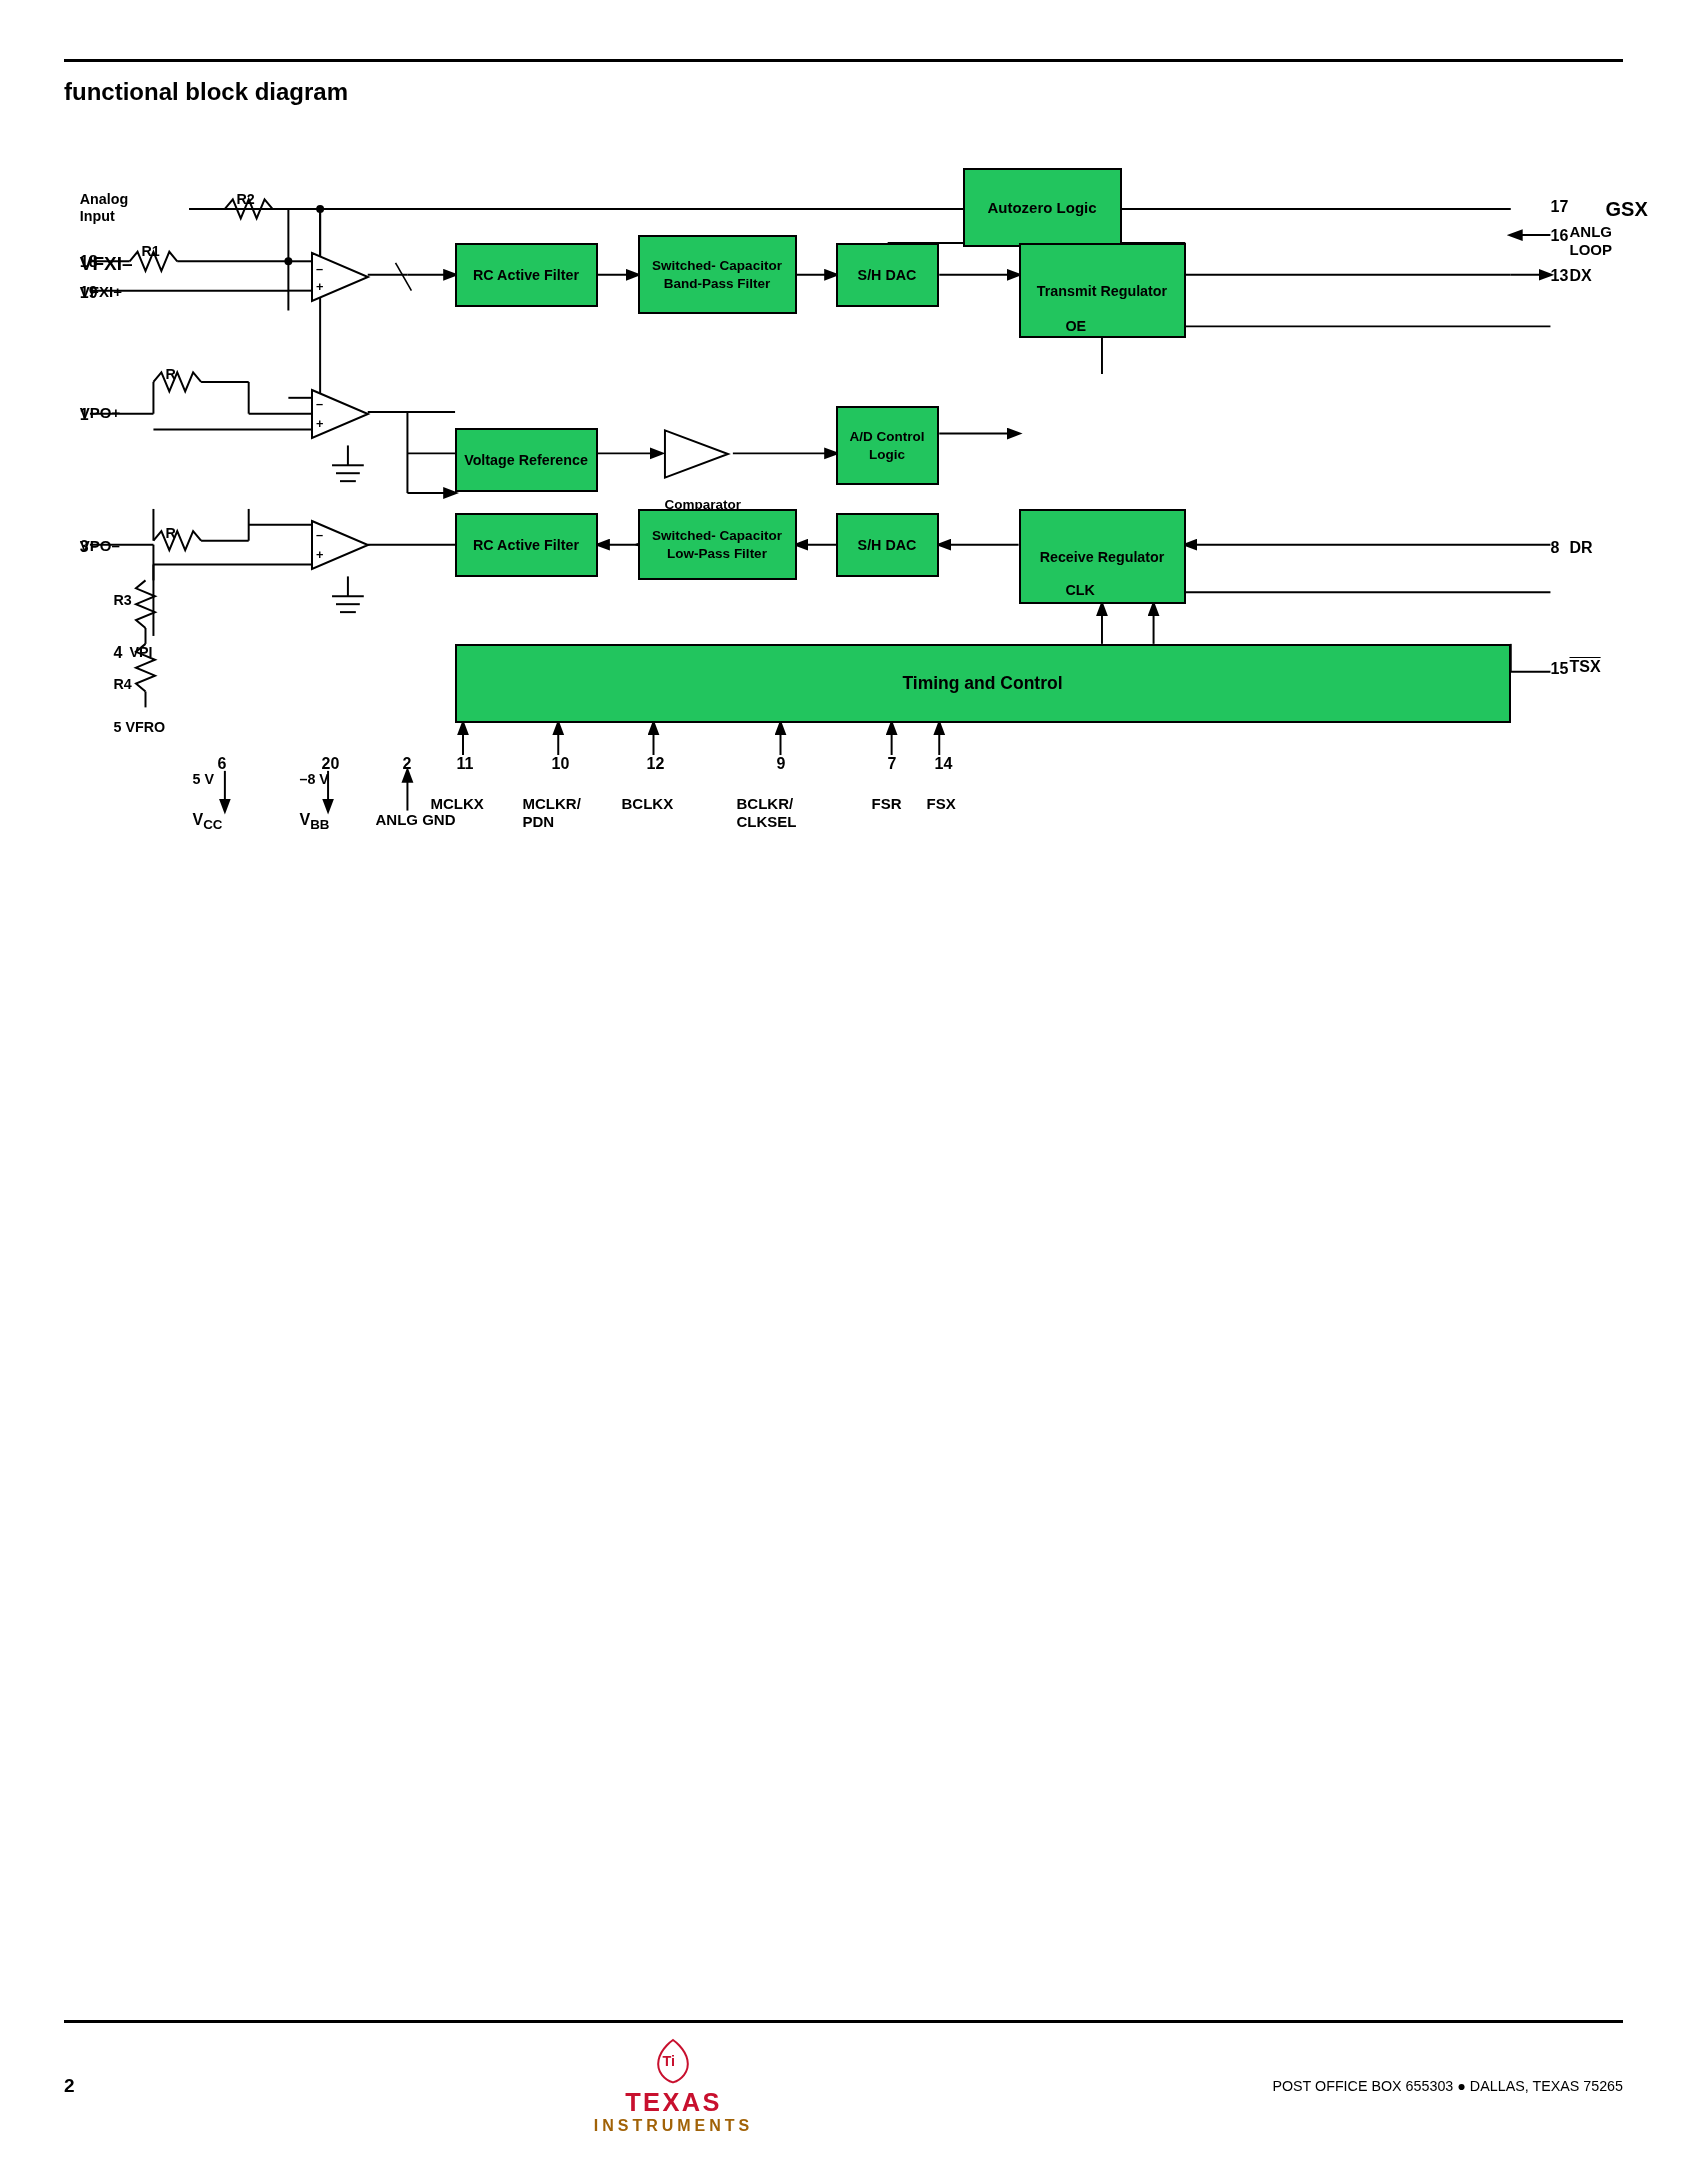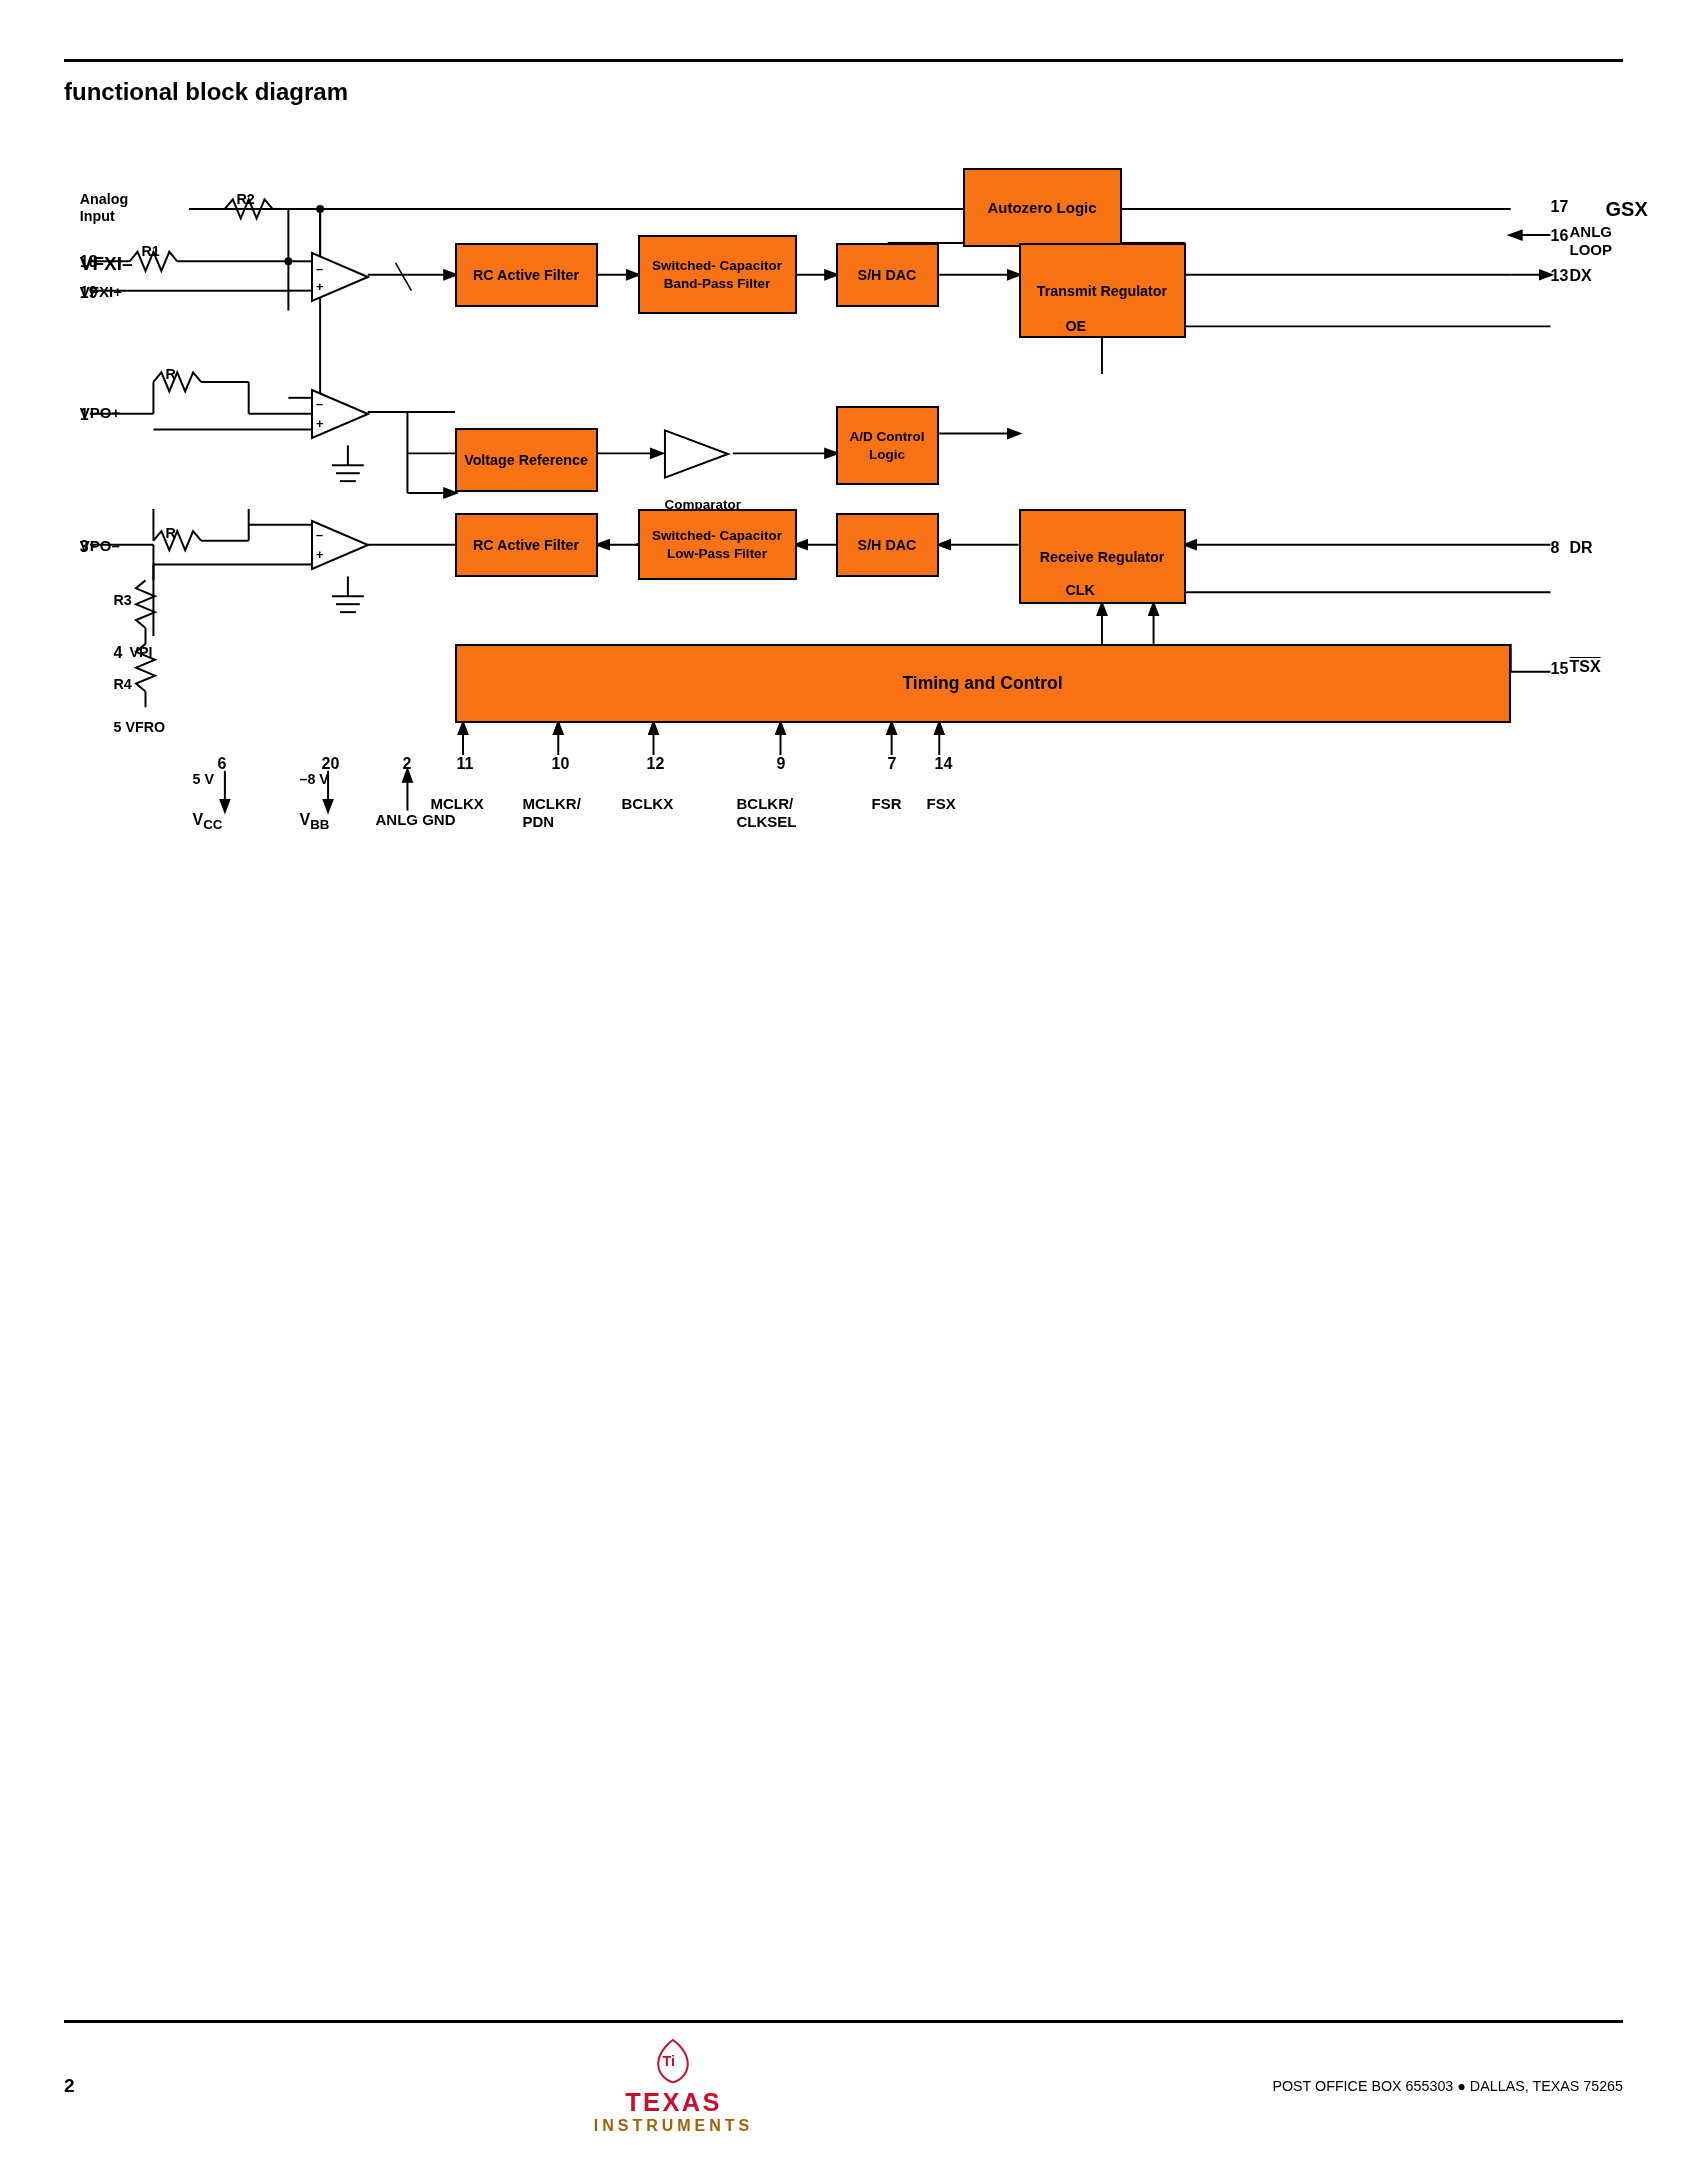--- a/index.html
+++ b/index.html
@@ -57,21 +57,21 @@
       position: relative;
       width: 1556px;
       height: 889px;
       margin: 0 auto;
     }
 
     
     .block {
       position: absolute;
       border: 2.4px solid #000;
-      background: #f97316;
+      background: #22c55e;
       display: flex;
       align-items: center;
       justify-content: center;
       text-align: center;
       font-size: 16px;
       font-weight: bold;
       line-height: 1.3;
     }
 
     

